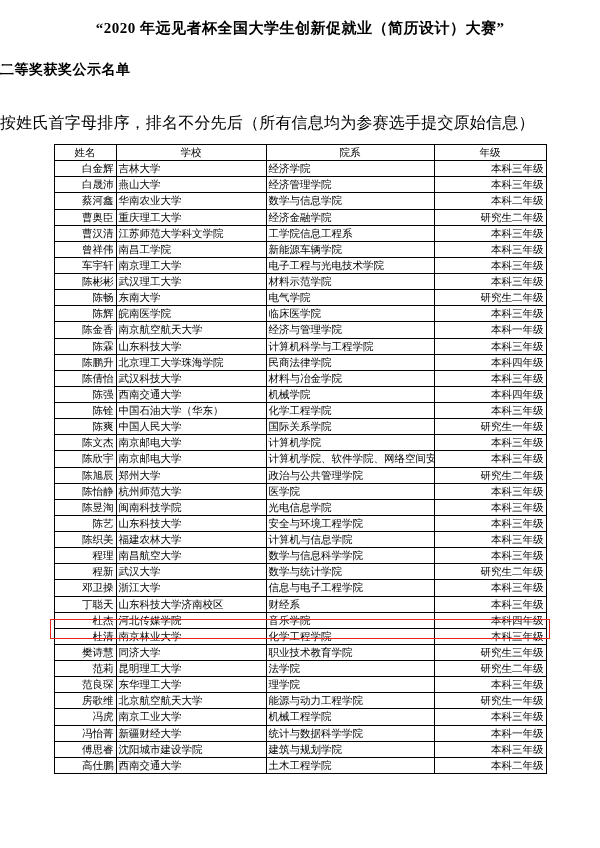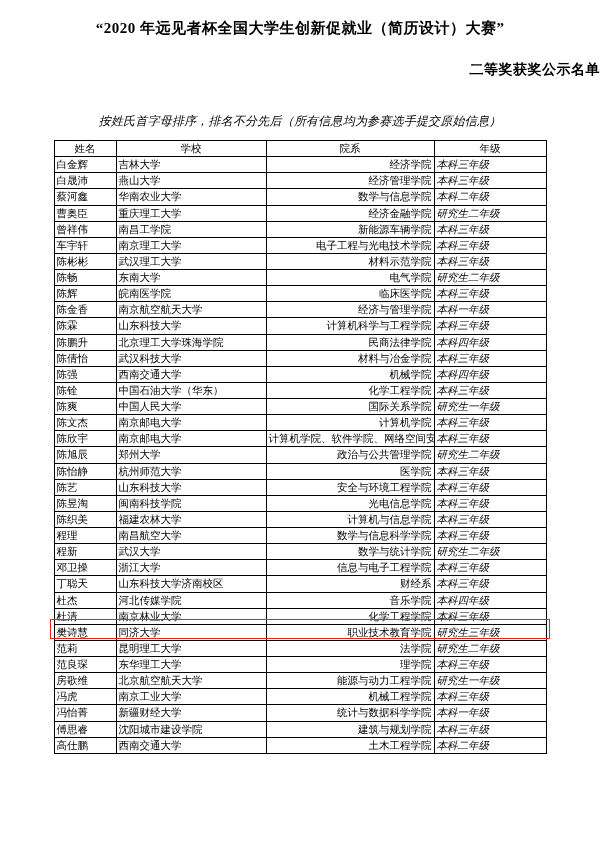--- a/index.html
+++ b/index.html
@@ -23,32 +23,30 @@
   }
   .doc-title {
     text-align: center;
     font-size: 15px;
     font-weight: bold;
     letter-spacing: 0.5px;
     margin: 8px 0 0 0;
     line-height: 1.4;
   }
   .doc-subtitle {
-    text-align: right;
+    text-align: left;
     font-size: 14px;
     font-weight: bold;
     letter-spacing: 0.5px;
     margin: 22px 0 0 0;
   }
   .doc-note {
-    text-align: center;
-    font-size: 12px;
+    font-size: 16px;
     margin: 34px 0 10px 0;
     letter-spacing: 0.2px;
-    font-style: italic;
   }
   table.award-table {
     border-collapse: collapse;
     margin: 0 auto;
     width: 492px;
     table-layout: fixed;
   }
   table.award-table th,
   table.award-table td {
     border: 1px solid #000000;
@@ -62,24 +60,24 @@
   }
   table.award-table th {
     text-align: center;
     font-weight: normal;
   }
   col.c-name   { width: 62px; }
   col.c-school { width: 150px; }
   col.c-dept   { width: 168px; }
   col.c-grade  { width: 112px; }
 
-  td.name  { text-align: left; }
+  td.name  { text-align: right; }
   td.school{ text-align: left; padding-left: 6px; }
-  td.dept  { text-align: right; padding-left: 6px; }
-  td.grade { text-align: left; font-style: italic; }
+  td.dept  { text-align: left; padding-left: 6px; }
+  td.grade { text-align: right; }
 
   td.multiline {
     white-space: normal;
     line-height: 1.2;
   }
 
   
   .highlight-box {
     position: absolute;
     border: 1.6px solid #e8251b;
@@ -130,20 +128,26 @@
           <td class="dept">数学与信息学院</td>
           <td class="grade">本科二年级</td>
         </tr>
         <tr>
           <td class="name">曹奥臣</td>
           <td class="school">重庆理工大学</td>
           <td class="dept">经济金融学院</td>
           <td class="grade">研究生二年级</td>
         </tr>
         <tr>
+          <td class="name">曹汉清</td>
+          <td class="school">江苏师范大学科文学院</td>
+          <td class="dept">工学院信息工程系</td>
+          <td class="grade">本科三年级</td>
+        </tr>
+        <tr>
           <td class="name">曾祥伟</td>
           <td class="school">南昌工学院</td>
           <td class="dept">新能源车辆学院</td>
           <td class="grade">本科三年级</td>
         </tr>
         <tr>
           <td class="name">车宇轩</td>
           <td class="school">南京理工大学</td>
           <td class="dept">电子工程与光电技术学院</td>
           <td class="grade">本科三年级</td>
@@ -226,29 +230,29 @@
           <td class="dept">政治与公共管理学院</td>
           <td class="grade">研究生二年级</td>
         </tr>
         <tr>
           <td class="name">陈怡静</td>
           <td class="school">杭州师范大学</td>
           <td class="dept">医学院</td>
           <td class="grade">本科三年级</td>
         </tr>
         <tr>
+          <td class="name">陈昱淘</td>
+          <td class="school">闽南科技学院</td>
+          <td class="dept">光电信息学院</td>
+          <td class="grade">本科三年级</td>
+        </tr>
+        <tr>
           <td class="name">陈艺</td>
           <td class="school">山东科技大学</td>
           <td class="dept">安全与环境工程学院</td>
-          <td class="grade">本科三年级</td>
-        </tr>
-        <tr>
-          <td class="name">陈昱淘</td>
-          <td class="school">闽南科技学院</td>
-          <td class="dept">光电信息学院</td>
           <td class="grade">本科三年级</td>
         </tr>
         <tr>
           <td class="name">陈织美</td>
           <td class="school">福建农林大学</td>
           <td class="dept">计算机与信息学院</td>
           <td class="grade">本科三年级</td>
         </tr>
         <tr>
           <td class="name">程理</td>

